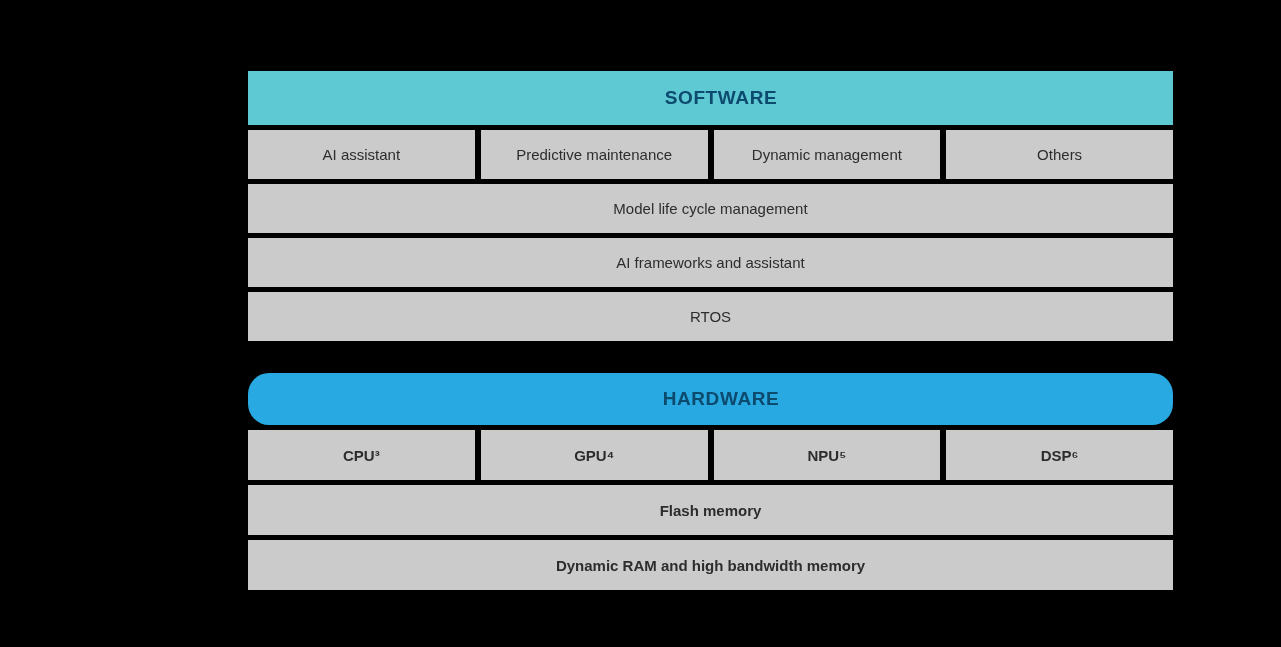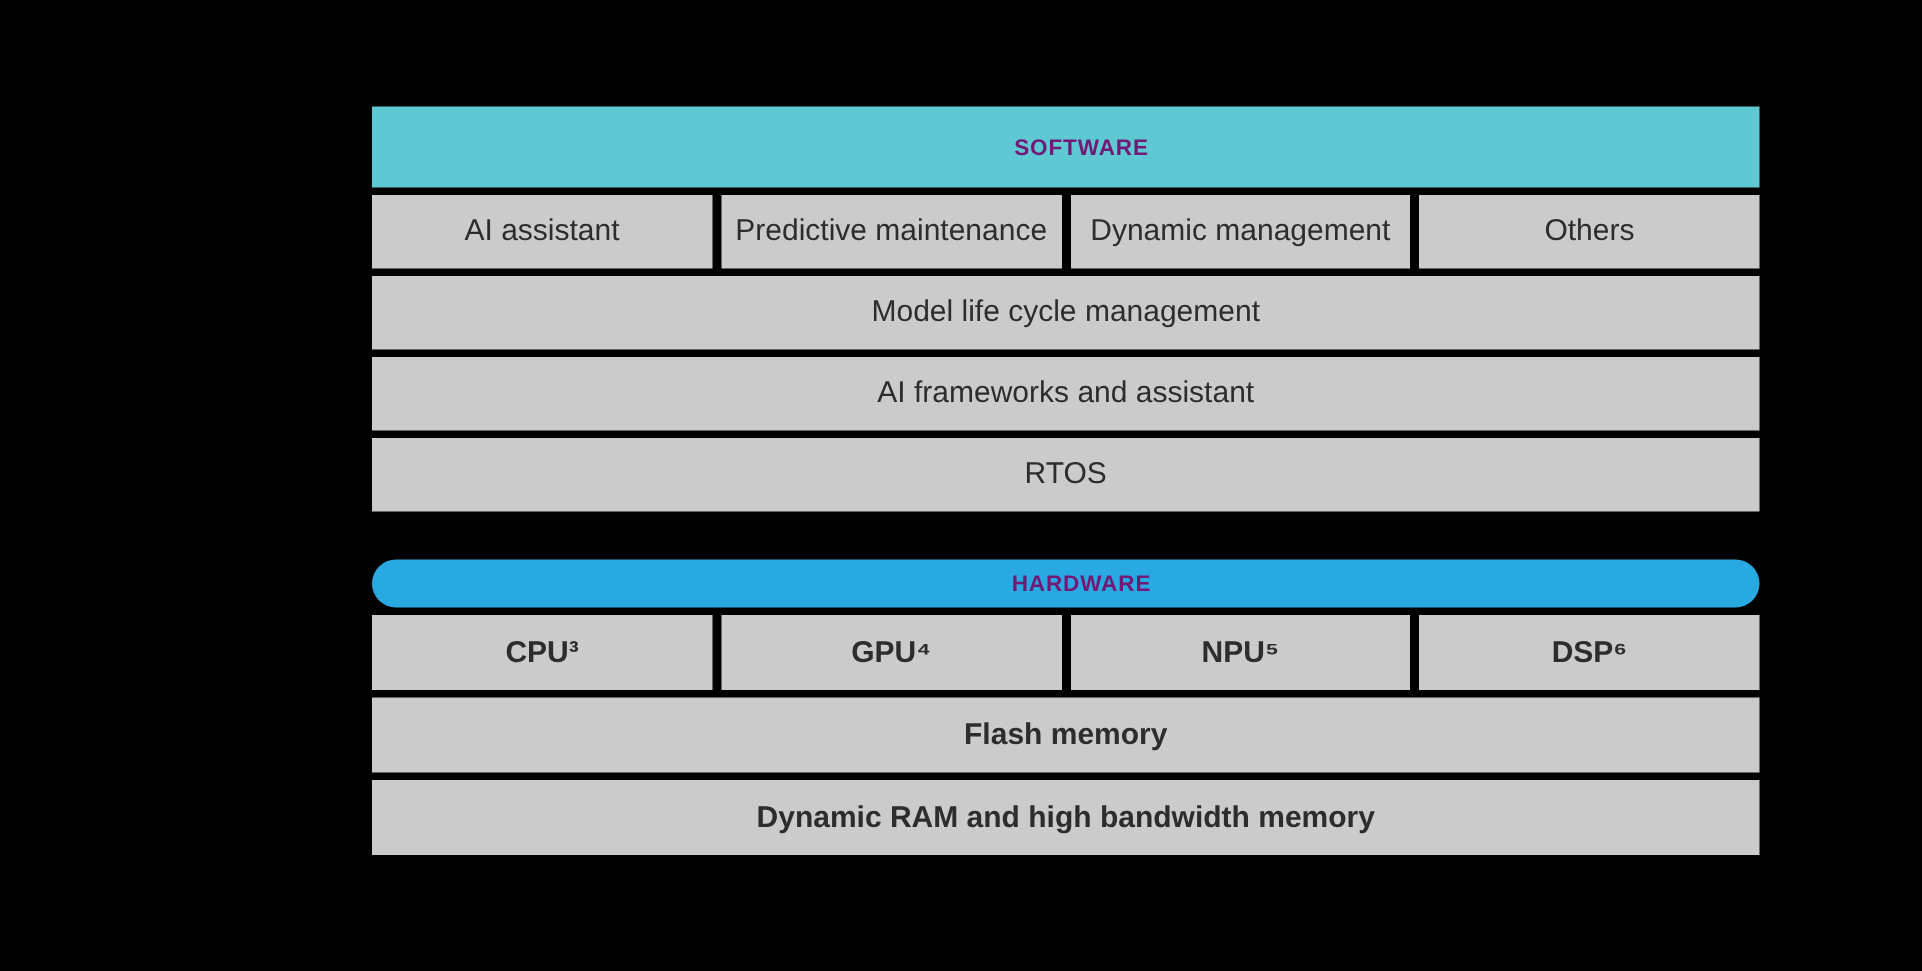--- a/index.html
+++ b/index.html
@@ -18,51 +18,51 @@
   .stack {
     position: absolute;
     left: 248px;
     top: 71px;
     width: 925px;
   }
   .layer-header {
     display: flex;
     align-items: center;
     justify-content: center;
-    color: #701a75;
+    color: #0c4a6e;
     font-weight: bold;
-    font-size: 15px;
+    font-size: 19px;
     letter-spacing: 0.6px;
     padding-left: 21px;
   }
   .layer-header.software {
     height: 54px;
     background: #5EC8D3;
   }
   .layer-header.hardware {
-    height: 32px;
+    height: 52px;
     background: #29A9E1;
     border-radius: 21px;
   }
   .section.hardware-section {
     margin-top: 32px;
   }
   .row {
     display: flex;
     gap: 6px;
     margin-top: 5px;
   }
   .cell {
     flex: 1;
     height: 49px;
     background: #CBCBCB;
     display: flex;
     align-items: center;
     justify-content: center;
-    font-size: 20px;
+    font-size: 15px;
     color: #2D2D2D;
     text-align: center;
   }
   .hardware-section .cell {
     height: 50px;
     font-weight: bold;
   }
 </style>
 </head>
 <body>

